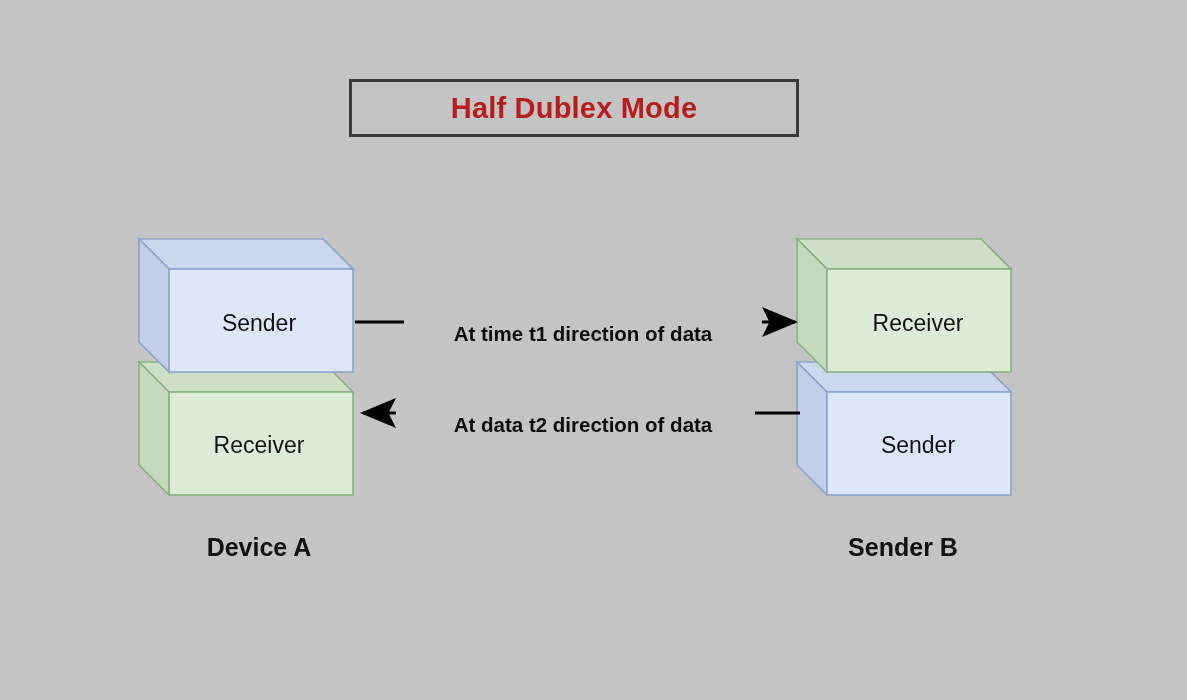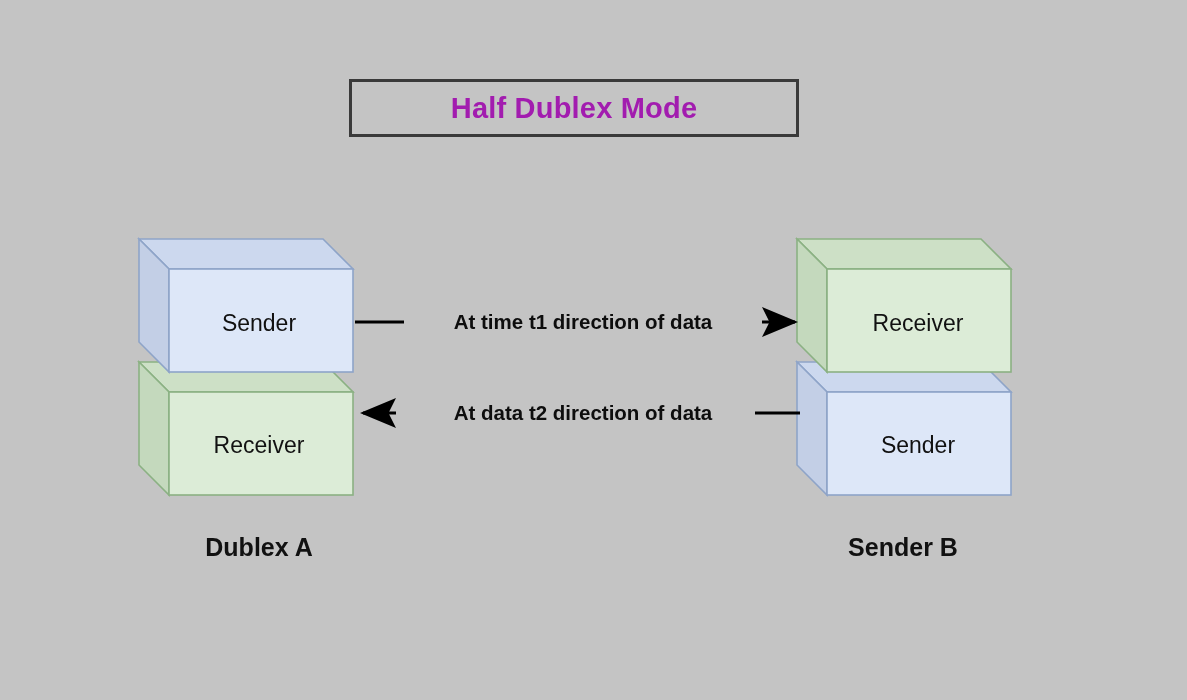--- a/index.html
+++ b/index.html
@@ -36,21 +36,21 @@
     border: 3px solid #3a3a3a;
     background: transparent;
     box-sizing: border-box;
     display: flex;
     align-items: center;
     justify-content: center;
   }
   .title-text {
     font-size: 29px;
     font-weight: bold;
-    color: #a21caf;
+    color: #b91c1c;
     letter-spacing: 0.2px;
     white-space: nowrap;
   }
   
   .box-label {
     position: absolute;
     font-size: 23px;
     font-weight: normal;
     color: #111111;
     white-space: nowrap;
@@ -58,20 +58,21 @@
     pointer-events: none;
   }
   
   .arrow-label {
     position: absolute;
     font-size: 20.5px;
     font-weight: bold;
     color: #0d0d0d;
     white-space: nowrap;
     text-align: center;
+    margin-top: 12px;
   }
   
   .device-caption {
     position: absolute;
     font-size: 25px;
     font-weight: bold;
     color: #111111;
     white-space: nowrap;
     text-align: center;
   }
@@ -138,17 +139,17 @@
   <div class="box-label" style="left:159px; top:432px; width:200px;">Receiver</div>
 
   <div class="box-label" style="left:818px; top:310px; width:200px;">Receiver</div>
 
   <div class="box-label" style="left:818px; top:432px; width:200px;">Sender</div>
 
   <div class="arrow-label" style="left:383px; top:310px; width:400px;">At time t1 direction of data</div>
 
   <div class="arrow-label" style="left:383px; top:401px; width:400px;">At data t2 direction of data</div>
 
-  <div class="device-caption" style="left:159px; top:533px; width:200px;">Dublex A</div>
+  <div class="device-caption" style="left:159px; top:533px; width:200px;">Device A</div>
 
   <div class="device-caption" style="left:803px; top:533px; width:200px;">Sender B</div>
 
 </div>
 
 </body></html>

